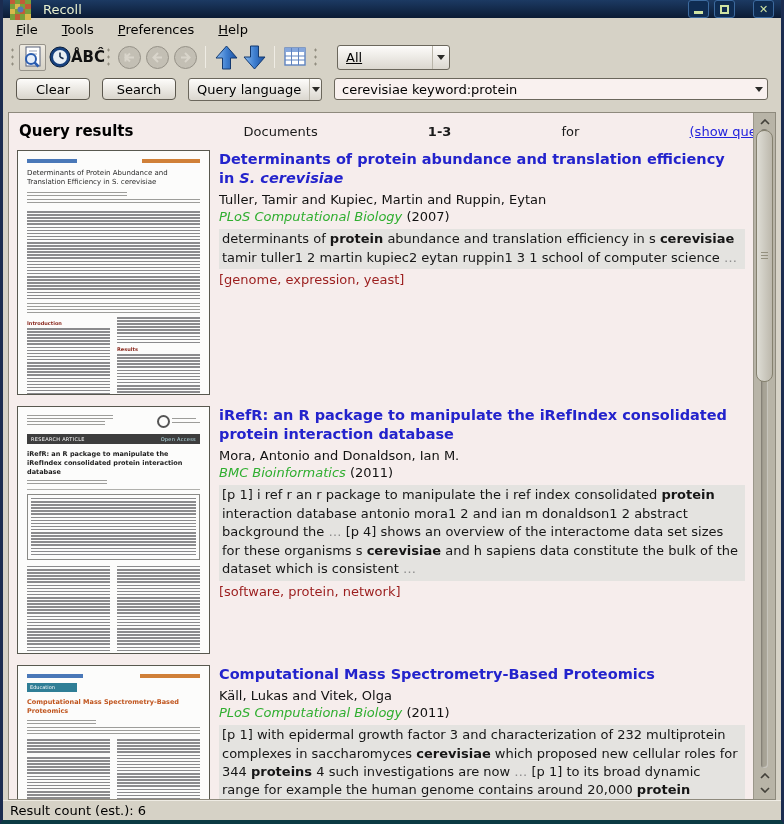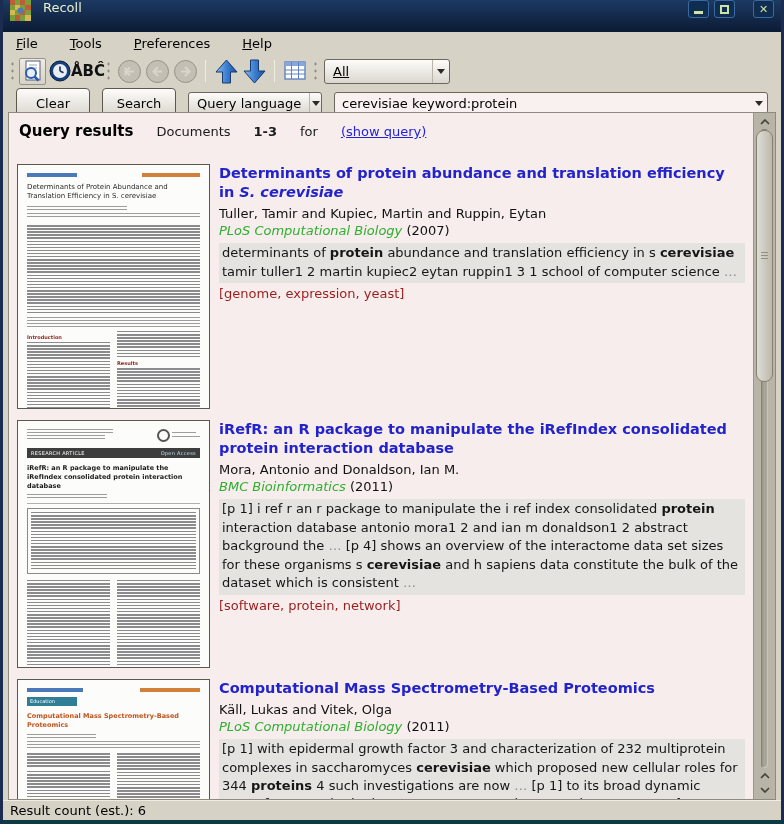--- a/index.html
+++ b/index.html
@@ -4,63 +4,63 @@
 <style>
   * { margin:0; padding:0; box-sizing:border-box; }
   html,body { width:784px; height:824px; overflow:hidden; }
   body { font-family:"DejaVu Sans","Liberation Sans",sans-serif; background:#0c3b44; }
 
   .window { position:relative; width:784px; height:824px;
     border-left:3px solid #1b2c50; border-right:3px solid #1b2c50; border-bottom:4px solid #0c3b44;
     background:#d6d2c6; overflow:hidden; }
 
   
-  .titlebar { height:32px; background:linear-gradient(#1c3a63,#0b1b34); display:flex; align-items:flex-start; padding:0 7px; }
+  .titlebar { height:18px; background:linear-gradient(#1c3a63,#0b1b34); display:flex; align-items:center; padding:0 7px; }
   .app-icon { width:21px; height:21px; flex:none; }
   .win-title { color:#e7efcf; font-size:13px; margin-left:12px; flex:1; }
   .winbtn { width:21px; height:18px; border-radius:3px; background:#0f2c52; border:1px solid #3c6a9e;
     color:#cfe3a2; display:flex; align-items:center; justify-content:center; margin-left:5px; }
   .winbtn.close { margin-left:18px; font-size:11px; font-weight:bold; }
   .glyph-min { width:9px; height:3px; background:#cfe3a2; margin-top:6px; }
   .glyph-max { width:9px; height:9px; border:2px solid #cfe3a2; }
 
   
-  .menubar { height:22px; display:flex; align-items:center; padding-left:13px; gap:32px; }
+  .menubar { height:22px; display:flex; align-items:center; padding-left:13px; gap:24px; }
   .menu-item { font-size:13px; color:#000; }
 
   
   .toolbar { height:34px; display:flex; align-items:center; padding-left:3px; }
   .handle { width:5px; height:18px; margin:0 4px;
     background-image:radial-gradient(circle,#918d80 1.1px,transparent 1.3px); background-size:5px 7px; background-position:center; }
   .tsep { width:1px; height:22px; background:#b2ae a2; background:#aeaa9d; border-right:1px solid #efece4; margin:0 6px; }
   .tbtn { width:28px; height:28px; display:flex; align-items:center; justify-content:center; flex:none; }
   .tbtn.framed { border:1px solid #97938a; border-radius:2px; background:linear-gradient(#efebe2,#d6d2c6); width:27px; height:27px; }
   .abc { font-size:15px; font-weight:bold; color:#111; letter-spacing:0; }
   .combo { height:25px; border:1px solid #6b675c; border-radius:3px; background:linear-gradient(#fdfcfa,#dbd7cf);
     display:flex; align-items:center; font-size:13px; color:#000; }
   .combo .cval { padding:0 8px; flex:1; white-space:nowrap; }
   .combo .carrow { width:17px; align-self:stretch; display:flex; align-items:center; justify-content:center; border-left:1px solid #b9b5a9; }
   .tri-down { width:0; height:0; border:4px solid transparent; border-top:5px solid #2b2b28; margin-top:4px; }
-  .combo.allcombo { width:126px; margin-left:2px;text-decoration:underline; }
+  .combo.allcombo { width:113px; margin-left:15px;text-decoration:underline; }
 
   
   .searchrow { height:30px; display:flex; align-items:center; padding:0 13px; gap:12px; }
-  .pbtn { height:30px; padding:0 0; width:74px; border:1px solid #5c584e; border-radius:4px;
+  .pbtn { height:22px; padding:0 0; width:74px; border:1px solid #5c584e; border-radius:4px;
     background:linear-gradient(#fdfcfa,#d9d5cc); box-shadow:inset 0 1px 0 #fff;
     font-size:13px; color:#000; display:flex; align-items:center; justify-content:center; }
   .combo.qlang { width:134px; height:23px; }
   .searchcombo { flex:1; height:22px; border:1px solid #6b675c; border-radius:3px; background:#f9f1ef;
     display:flex; align-items:center; font-size:13px; }
   .searchcombo .cval { padding:0 7px; flex:1; }
   .searchcombo .carrow { width:16px; display:flex; align-items:center; justify-content:center; }
 
   
   .results { position:absolute; left:5px; right:5px; top:112px; height:688px;
     background:#f6edec; border:1px solid #8e8a7d; overflow:hidden; }
-  .results-header { display:flex; align-items:baseline; gap:23px; margin:9px 0 24px 10px; }
+  .results-header { display:flex; align-items:baseline; gap:7px; margin:9px 0 10px 10px;justify-content:space-between; }
   .rh-title { font-size:15px; font-weight:bold; color:#000; }
   .rh-text { font-size:13px; color:#1a1a1a; }
   .rh-bold { font-size:13px; font-weight:bold; color:#1a1a1a; }
   .rh-link { font-size:13px; color:#2323dd; text-decoration:underline; }
 
   .result { display:flex; gap:9px; padding-left:8px; padding-right:30px; margin-bottom:11px; }
   .thumb { width:193px; flex:none; background:#fcfcfb; border:1px solid #58584f; overflow:hidden; padding:8px 9px; position:relative; }
   .rinfo { flex:1; min-width:0; }
   .rtitle { font-size:14.5px; font-weight:bold; color:#2323cc; line-height:1.32; }
   .rauthors { font-size:13px; color:#111; margin-top:4px; }

